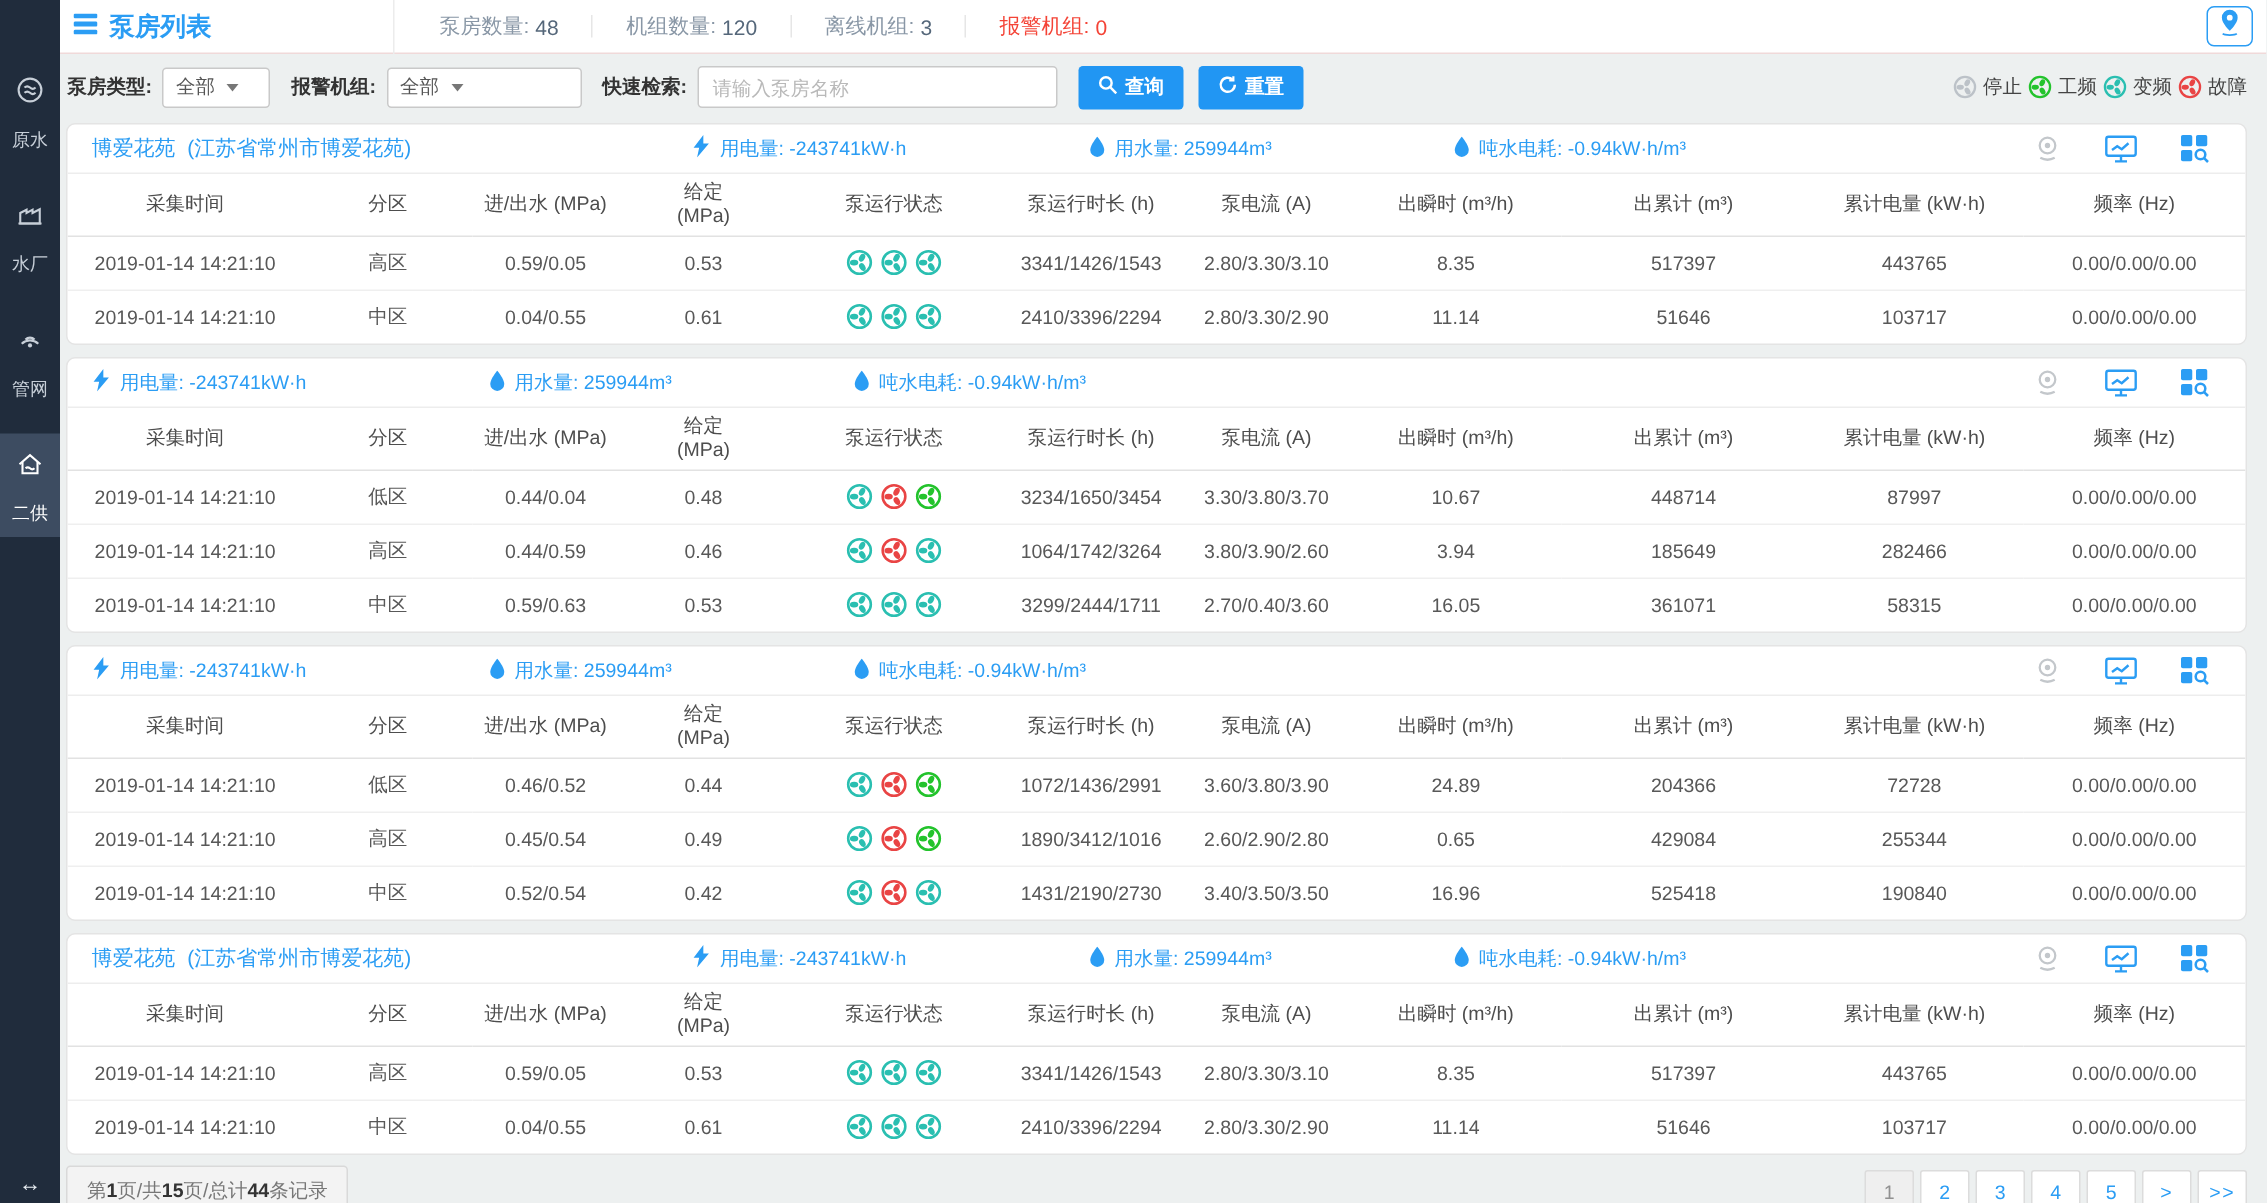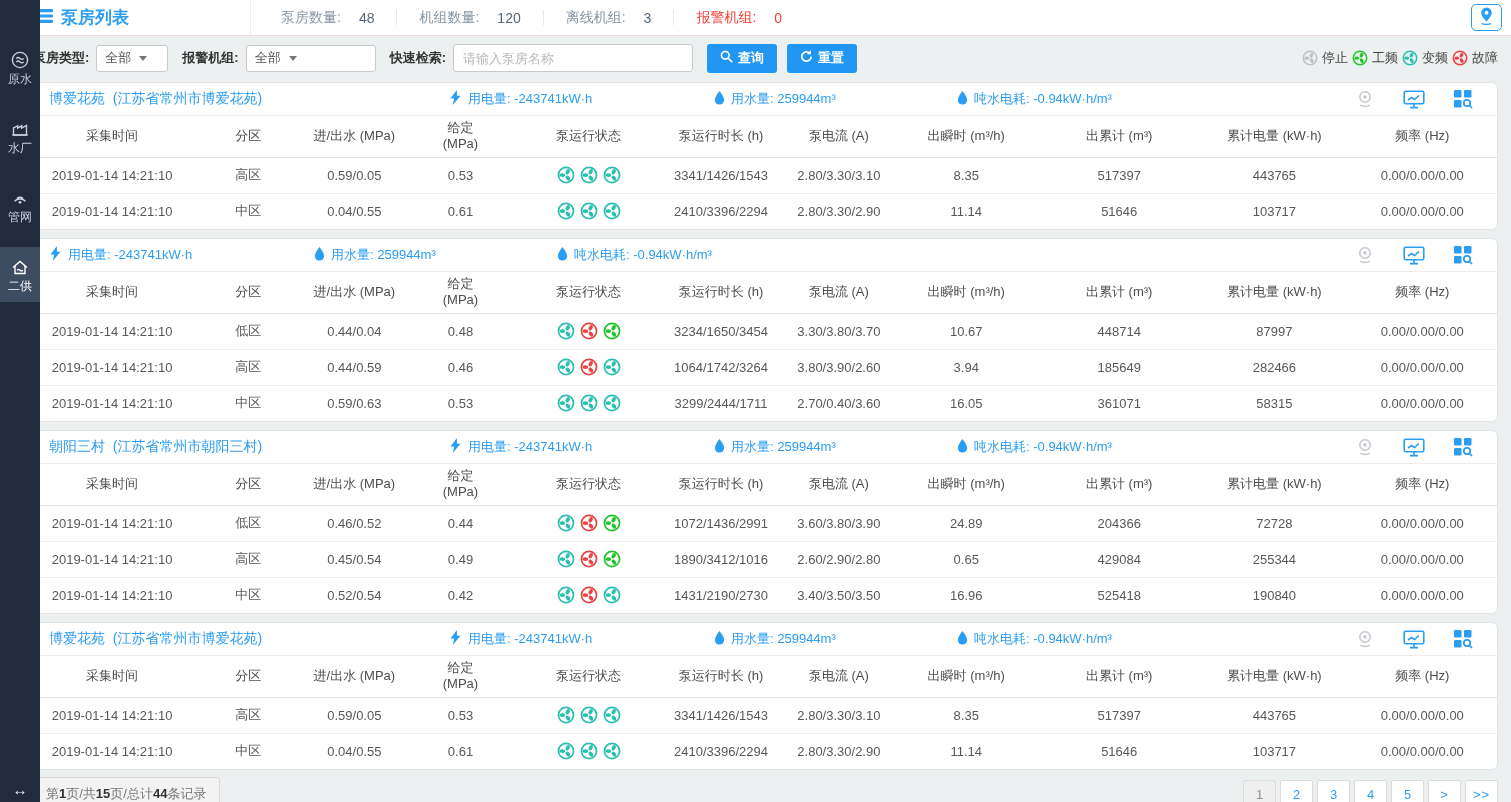--- a/index.html
+++ b/index.html
@@ -2,35 +2,35 @@
 <html><head>
 <meta charset="utf-8">
 <style>
   *{box-sizing:border-box;margin:0;padding:0}
   html,body{width:1511px;height:802px;overflow:hidden}
   body{font-family:"Liberation Sans","DejaVu Sans",sans-serif;background:#edf0f0;color:#4d4d4d;position:relative}
 
   
   .sidebar{position:absolute;left:0;top:0;width:40px;height:802px;background:#202c3c;z-index:5;
            display:flex;flex-direction:column;align-items:center;padding-top:40px}
-  .side-item{width:40px;padding:10px 0 9px;display:flex;flex-direction:column;align-items:center;gap:0;
+  .side-item{width:40px;padding:10px 0 9px;display:flex;flex-direction:column;align-items:center;gap:14px;
              color:#c7cfd8;font-size:12px;cursor:pointer;line-height:13px}
   .side-item + .side-item{margin-top:14px}
   .side-item.active{background:#3d4c61;color:#ffffff}
   .side-collapse{position:absolute;left:0;bottom:4px;width:40px;text-align:center;color:#e8edf2;font-size:15px;cursor:pointer}
 
   
-  .main{margin-left:20px;height:648px;display:flex;flex-direction:column}
+  .main{margin-left:32px;height:648px;display:flex;flex-direction:column}
 
   
   .topbar{height:36px;background:#fff;border-bottom:1px solid #f0d9d9;display:flex;align-items:center;flex:0 0 36px}
   .tb-title{display:flex;align-items:center;gap:8px;color:#2b9df4;font-size:17px;font-weight:bold;
             padding:0 0 0 17px;width:231px;height:36px;border-right:1px solid #ececec}
   .tb-stats{display:flex;align-items:center;margin-left:30px;gap:0}
-  .tb-stat{display:flex;align-items:center;font-size:14px;gap:18px;white-space:nowrap}
+  .tb-stat{display:flex;align-items:center;font-size:14px;gap:4px;white-space:nowrap}
   .tb-stat .lbl{color:#8997a6}
   .tb-stat .val{color:#55677a}
   .tb-stat.alert .lbl,.tb-stat.alert .val{color:#f44336}
   .tb-div{width:1px;height:15px;background:#e6e6e6;margin:0 22px}
   .tb-right{margin-left:auto;margin-right:9px}
   .pin-btn{width:31px;height:27px;border:1px solid #2b9df4;border-radius:5px;background:#fff;
            display:flex;align-items:center;justify-content:center;cursor:pointer}
 
   
   .filterbar{height:44px;display:flex;align-items:center;padding:0 13px;flex:0 0 44px;font-size:13px}
@@ -609,21 +609,20 @@
       <td>16.05</td>
       <td>361071</td>
       <td>58315</td>
       <td>0.00/0.00/0.00</td>
     </tr>
           </tbody>
     </table>
       </div>
       <div class="card">
     <div class="card-head">
-      <div class="card-title">朝阳三村&nbsp;&nbsp;(江苏省常州市朝阳三村)</div>
       <div class="stat stat-power">
         <span><svg width="13" height="15" viewBox="0 0 14 16" fill="#2b9df4">
                 <path d="M8.5 0 1.5 9h4L4 16l8.5-10h-4z"></path>
               </svg></span>
             <span>用电量: -243741kW·h</span>
       </div>
       <div class="stat stat-water">
         <span><svg width="11" height="14" viewBox="0 0 14 18" fill="#2b9df4">
                 <path d="M7 0C7 0 1 7.5 1 11.5a6 6 0 0 0 12 0C13 7.5 7 0 7 0z"></path>
               </svg></span>

